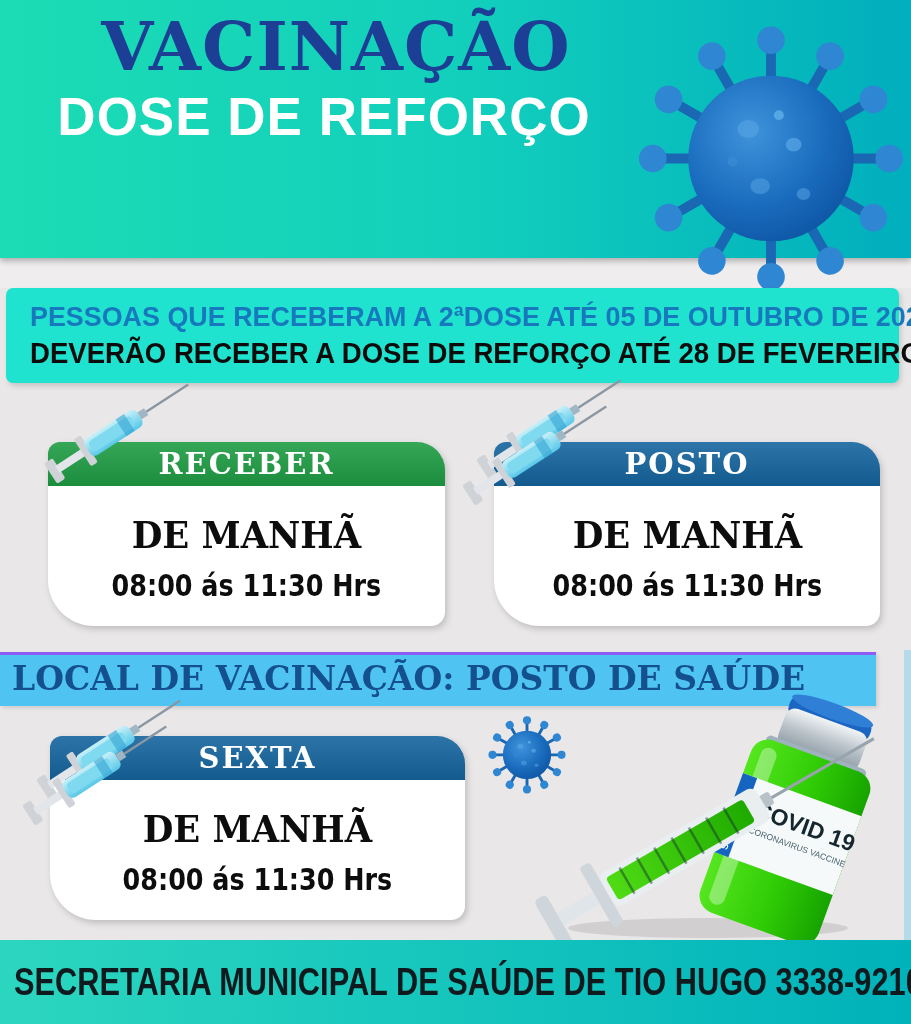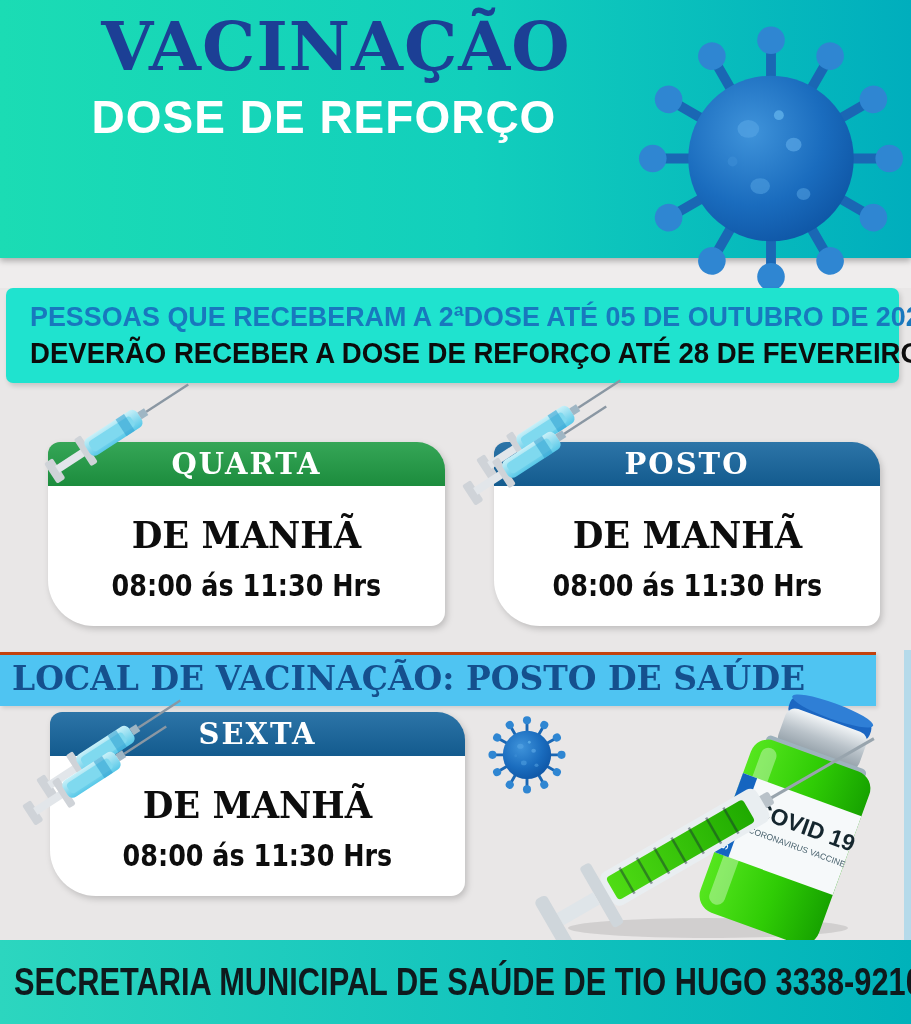--- a/index.html
+++ b/index.html
@@ -16,21 +16,21 @@
     z-index:1;
   }
   .title-wrap{position:absolute;left:0;top:0;width:648px;text-align:center;z-index:3;}
   .title-line{
     font-family:"DejaVu Serif",serif;font-weight:bold;
     color:#1c3f95;font-size:67px;line-height:78px;letter-spacing:1px;margin-left:24px;
   }
   .title-line.first{margin-top:8px;}
   .subtitle-line{
     font-family:"Liberation Sans",sans-serif;font-weight:bold;
-    color:#ffffff;font-size:46px;line-height:62px;letter-spacing:1px;
+    color:#ffffff;font-size:53px;line-height:62px;letter-spacing:1px;
     white-space:nowrap;
   }
   
   .light-band{position:absolute;left:0;top:258px;width:911px;height:30px;background:#efeded;}
   
   .virus-big{position:absolute;left:638px;top:16px;width:266px;height:286px;z-index:2;}
   .virus-small{position:absolute;left:488px;top:714px;width:78px;height:82px;z-index:4;}
   
   .notice{
     position:absolute;left:6px;top:288px;width:893px;height:95px;
@@ -76,21 +76,21 @@
   #card-1{left:494px;top:442px;width:386px;}
   #card-2{left:50px;top:712px;width:415px;}
   
   .syr{position:absolute;z-index:4;}
   #syr-a{left:24px;top:378px;width:180px;height:120px;}
   #syr-b{left:448px;top:378px;width:200px;height:130px;}
   #syr-c{left:8px;top:698px;width:200px;height:130px;}
   
   .location{
     position:absolute;left:0;top:652px;width:876px;height:51px;
-    background:#4fc4f2;border-top:3px solid #c2410c;z-index:3;
+    background:#4fc4f2;border-top:3px solid #8b5cf6;z-index:3;
     box-shadow:2px 2px 4px rgba(0,0,0,.12);
   }
   .location .loc-text{
     display:inline-block;margin:3px 0 0 12px;white-space:nowrap;
     font-family:"DejaVu Serif",serif;font-weight:bold;
     font-size:34px;color:#15508e;transform:scaleX(.97);transform-origin:left center;
   }
   
   .edge-strip{position:absolute;right:0;top:650px;width:7px;height:290px;background:rgba(130,205,238,.5);z-index:2;}
   
@@ -227,21 +227,21 @@
     <span class="l1">PESSOAS QUE RECEBERAM A 2ªDOSE ATÉ 05 DE OUTUBRO DE 2021</span><br>
     <span class="l2">DEVERÃO RECEBER A DOSE DE REFORÇO ATÉ 28 DE FEVEREIRO</span>
   </div>
 
   <svg id="syr-a" class="syr" viewBox="0 0 180 120">
     <use href="#syr-sym" transform="translate(14 80) rotate(-33)"></use>
   </svg>
 
   <div class="card" id="card-0">
     <div class="card-header" style="background-color: rgb(31, 156, 68);">
-      <span class="day">QUARTA</span>
+      <span class="day">RECEBER</span>
     </div>
     <div class="card-body">
       <span class="period">DE MANHÃ</span><br>
       <span class="hours">08:00 ás 11:30 Hrs</span>
     </div>
   </div>
 
   <svg id="syr-b" class="syr" viewBox="0 0 200 130">
     <use href="#syr-sym" transform="translate(22 76) rotate(-33)"></use>
     <use href="#syr-sym" transform="translate(8 102) rotate(-33)"></use>
@@ -261,21 +261,21 @@
     <span class="loc-text">LOCAL DE VACINAÇÃO: POSTO DE SAÚDE</span>
   </div>
   <div class="edge-strip"></div>
 
   <svg id="syr-c" class="syr" viewBox="0 0 200 130">
     <use href="#syr-sym" transform="translate(22 76) rotate(-33)"></use>
     <use href="#syr-sym" transform="translate(8 102) rotate(-33)"></use>
   </svg>
 
   <div class="card" id="card-2">
-    <div class="card-header" style="background-color: rgb(21, 101, 158);">
+    <div class="card-header" style="background-color: rgb(21, 101, 158); margin-top: 24px;">
       <span class="day">SEXTA</span>
     </div>
     <div class="card-body">
       <span class="period">DE MANHÃ</span><br>
       <span class="hours">08:00 ás 11:30 Hrs</span>
     </div>
   </div>
 
   <svg class="virus-small" viewBox="0 0 270 285">
     <use href="#virus-sym"></use>

